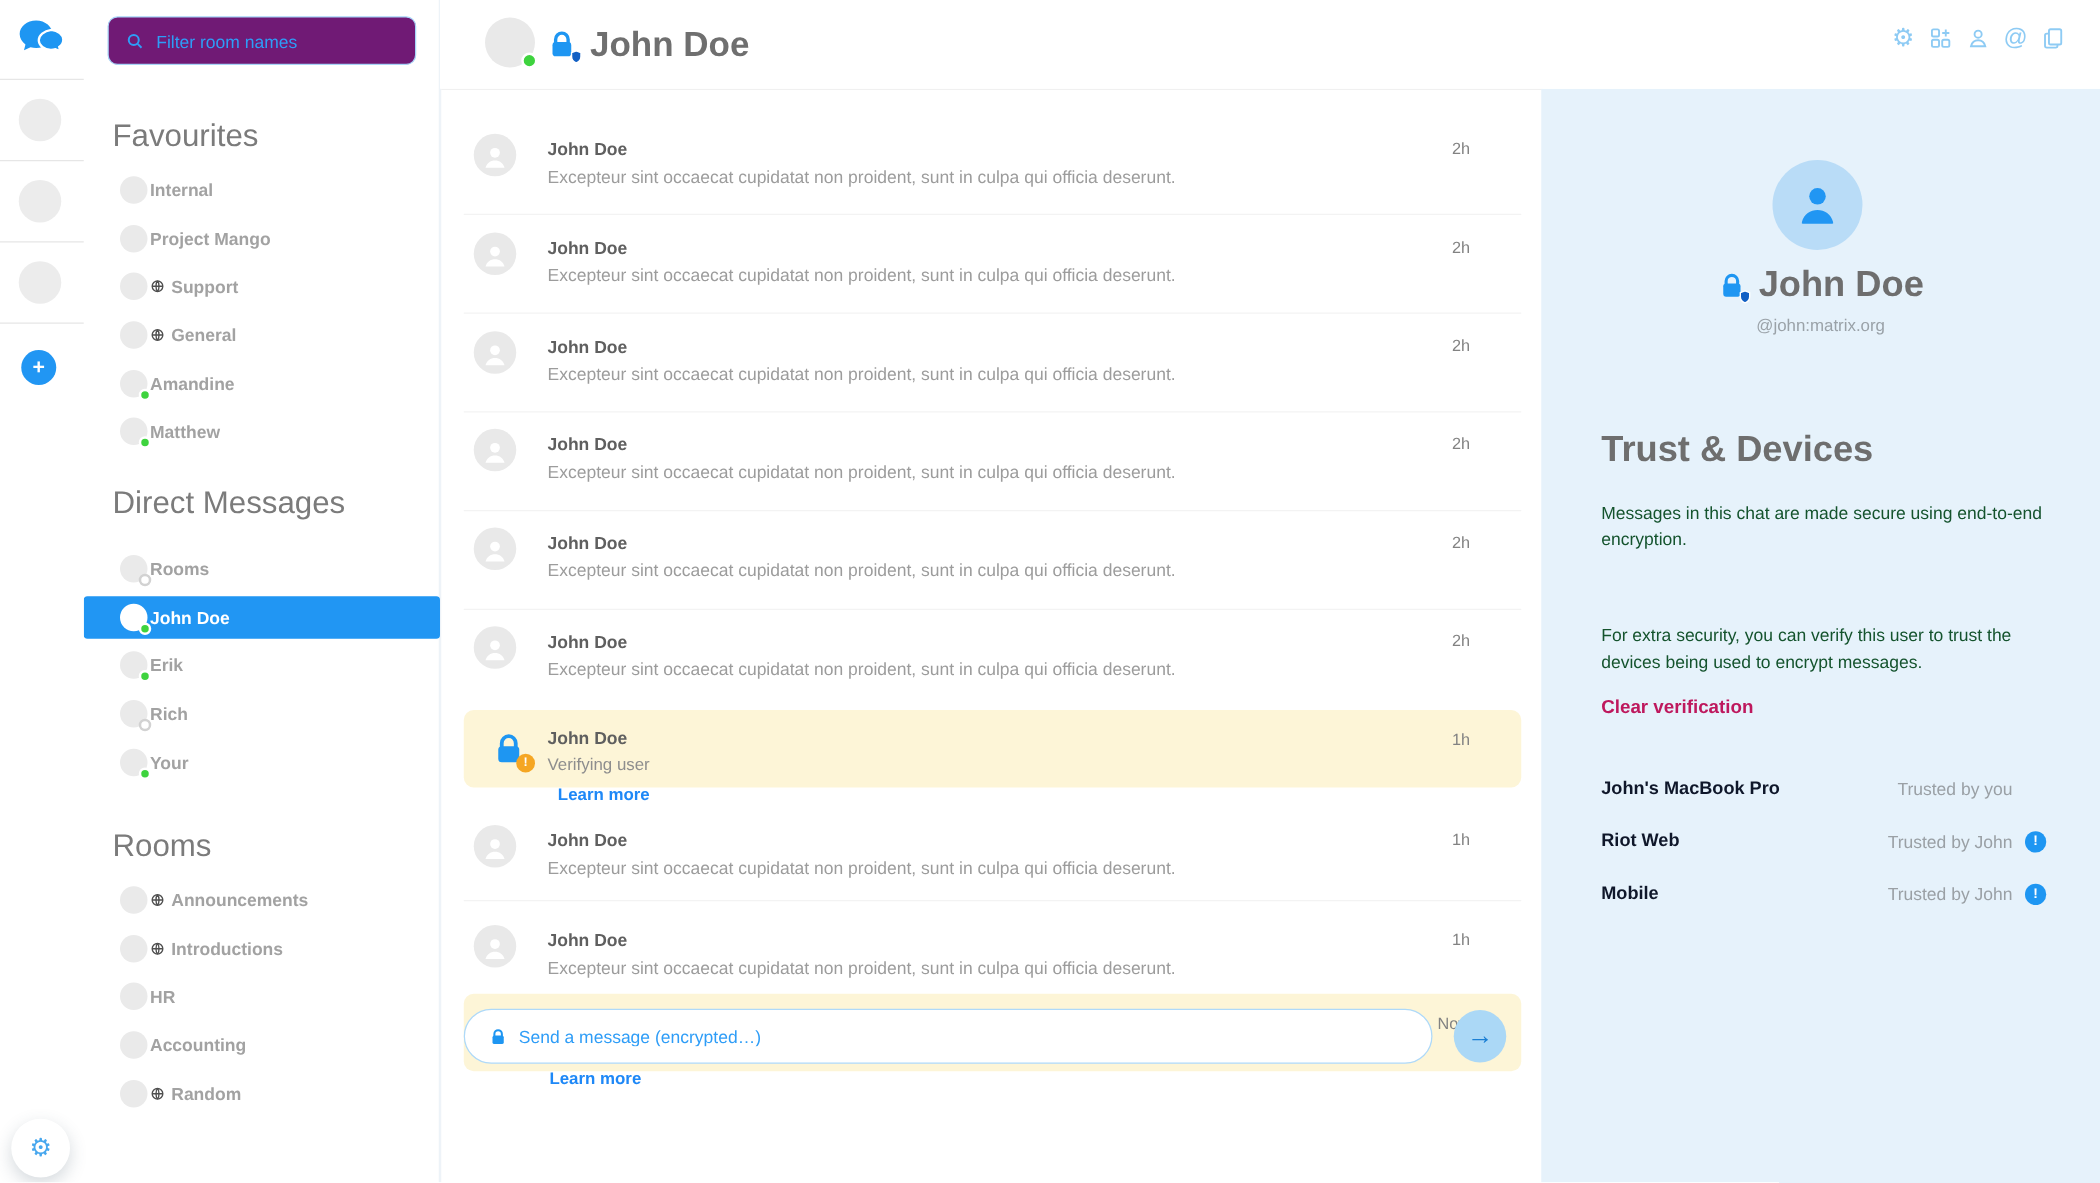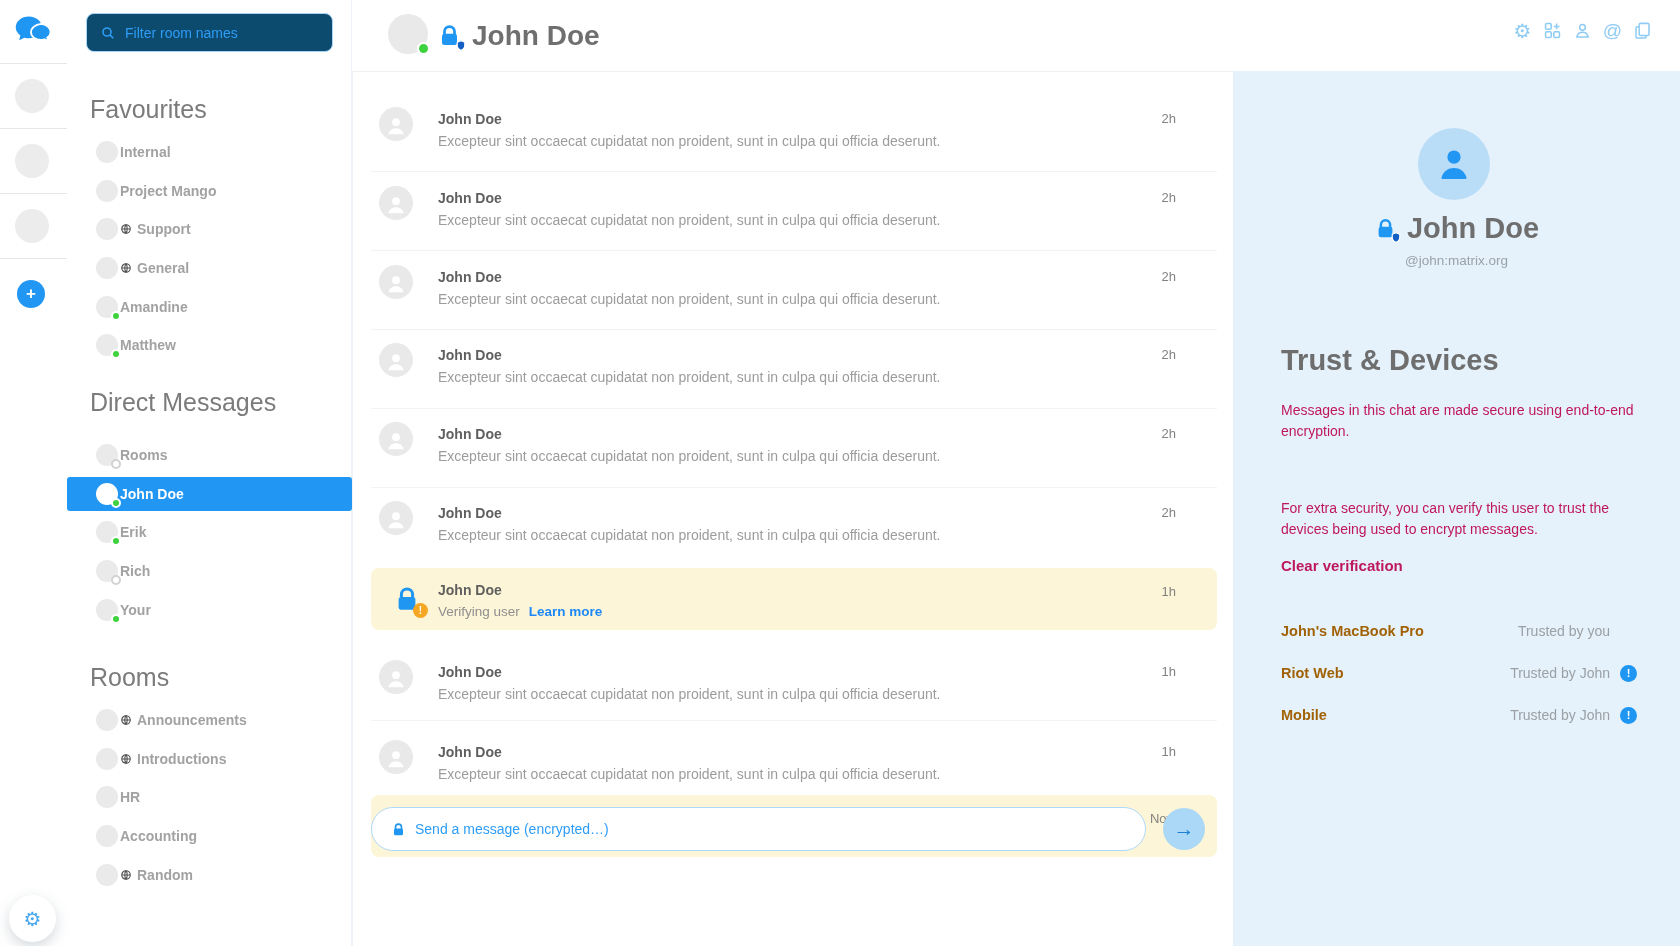--- a/index.html
+++ b/index.html
@@ -14,21 +14,21 @@
   .rail-avatar { position:absolute; left:15px; width:34px; height:34px; border-radius:50%; background:#ececec; }
   #rail-add { position:absolute; left:17px; top:280px; width:28px; height:28px; border-radius:50%;
     background:#2196f3; color:#fff; font-size:17px; font-weight:700; display:flex; align-items:center; justify-content:center; }
   #rail-settings { position:absolute; left:9px; top:895px; width:47px; height:47px; border-radius:50%;
     background:#fff; box-shadow:0 5px 14px rgba(60,80,100,.22); display:flex; align-items:center; justify-content:center;
     color:#47a7ee; font-size:23px; line-height:1; }
 
   
   #sidebar { position:absolute; left:67px; top:0; width:285px; height:946px; background:#fff; border-right:1px solid #edf3f8; z-index:5; }
   #search-box { position:absolute; left:19px; top:13px; width:247px; height:39px; border:1px solid #a7d5f8; border-radius:8px;
-    background:#0c4a6e; display:flex; align-items:center; padding-left:13px; }
+    background:#701a75; display:flex; align-items:center; padding-left:13px; }
   #search-box svg { width:16px; height:16px; color:#2e9df7; flex:0 0 auto; }
   #search-input { border:none; outline:none; flex:1; margin-left:9px; font-size:14px; color:#2e9df7; background:transparent;
     font-family:"Liberation Sans","DejaVu Sans",sans-serif; }
   #search-input::placeholder { color:#2e9df7; opacity:1; }
 
   .sec-title { position:absolute; left:23px; font-size:25px; font-weight:400; color:#7b7b7b; }
   .room-list { position:absolute; left:0; width:285px; }
   .room-item { position:relative; height:38.6px; display:flex; align-items:center; padding-left:29px; }
   .room-item.selected::before { content:""; position:absolute; left:0; right:0; top:2px; bottom:2px; background:#2196f3; border-radius:3px; }
   .room-avatar { position:relative; width:22px; height:22px; border-radius:50%; background:#eaeaea; flex:0 0 auto; z-index:1; }
@@ -70,21 +70,21 @@
   .msg-avatar { position:absolute; left:26px; top:3px; width:34px; height:34px; border-radius:50%; background:#e9e9e9;
     color:#fff; display:flex; align-items:center; justify-content:center; overflow:hidden; }
   .msg-avatar svg { width:24px; height:24px; margin-top:4px; }
   .msg-name { position:absolute; left:85px; top:7px; font-size:14px; font-weight:700; color:#5f5f5f; }
   .msg-text { position:absolute; left:85px; top:29px; font-size:14px; color:#9c9c9c; }
   .msg-time { position:absolute; right:58px; top:7px; font-size:13px; color:#828282; }
 
   .event-row { position:absolute; left:18px; width:846px; height:62px; background:#fdf5d7; border-radius:8px; }
   .event-lock { position:absolute; left:22px; top:16px; width:28px; height:30px; }
   .event-row .msg-name { left:67px; top:14px; }
-  .event-status { position:absolute; left:67px; top:36px; font-size:13.5px; color:#8e8e8e; display:flex; gap:9px; align-items:flex-start; }
+  .event-status { position:absolute; left:67px; top:36px; font-size:13.5px; color:#8e8e8e; display:flex; gap:9px; align-items:flex-end;flex-direction:column; }
   .learn { font-size:13.5px; font-weight:700; color:#1e88f7; text-decoration:none; cursor:pointer; }
   .event-row .msg-time { right:41px; top:16px; }
 
   
   #composer { position:absolute; left:18px; top:807px; width:775px; height:44px; border:1.5px solid #aed9f9; border-radius:22px;
     background:#fff; display:flex; align-items:center; padding-left:19px;justify-content:flex-end; }
   #composer .lock-wrap { width:15px; height:17px; flex:0 0 auto; }
   #composer-input { border:none; outline:none; flex:1; margin-left:9px; font-size:14px; color:#2e9df7; background:transparent;
     font-family:"Liberation Sans","DejaVu Sans",sans-serif; }
   #composer-input::placeholder { color:#2e9df7; opacity:1; }
@@ -94,26 +94,26 @@
   
   #panel { position:absolute; left:1233px; top:71px; width:447px; height:875px; background:#e6f2fb; }
   #profile-avatar { position:absolute; left:185px; top:57px; width:72px; height:72px; border-radius:50%; background:#b9dcf7;
     color:#2196f3; display:flex; align-items:center; justify-content:center; }
   #profile-avatar svg { width:44px; height:44px; }
   #profile-name-row { position:absolute; left:0; top:141px; width:447px; display:flex; align-items:center; justify-content:center; gap:10px; }
   #profile-lock { width:23px; height:25px; }
   #profile-name { font-size:29px; font-weight:700; color:#6e6e6e; }
   #profile-id { position:absolute; left:0; top:182px; width:447px; text-align:center; font-size:13.5px; color:#9aa2a8; }
   #trust-title { position:absolute; left:48px; top:273px; font-size:29px; font-weight:700; color:#6e6e6e; }
-  .trust-p { position:absolute; left:48px; width:356px; font-size:14px; line-height:1.5; color:#be185d; }
+  .trust-p { position:absolute; left:48px; width:356px; font-size:14px; line-height:1.5; color:#14532d; }
   #trust-p1 { top:329px; } #trust-p2 { top:371px; } #trust-p3 { top:427px; }
   #clear-link { position:absolute; left:48px; top:486px; font-size:15px; font-weight:700; color:#be185d; text-decoration:none; cursor:pointer; }
   #device-list { position:absolute; left:48px; top:539px; width:356px; }
   .device-row { height:42px; display:flex; align-items:center; justify-content:space-between; }
-  .device-name { font-size:14.5px; font-weight:700; color:#a16207; }
+  .device-name { font-size:14.5px; font-weight:700; color:#0f172a; }
   .device-right { display:flex; align-items:center; }
   .device-trust { font-size:14px; color:#9aa0a5; }
   .device-info-slot { width:17px; height:17px; margin-left:10px; display:flex; align-items:center; justify-content:center; }
   .info-icon { width:17px; height:17px; border-radius:50%; background:#1e96f2; color:#fff; font-size:11px; font-weight:700;
     display:flex; align-items:center; justify-content:center; }
 </style>
 </head>
 <body>
 
 <div id="app">

